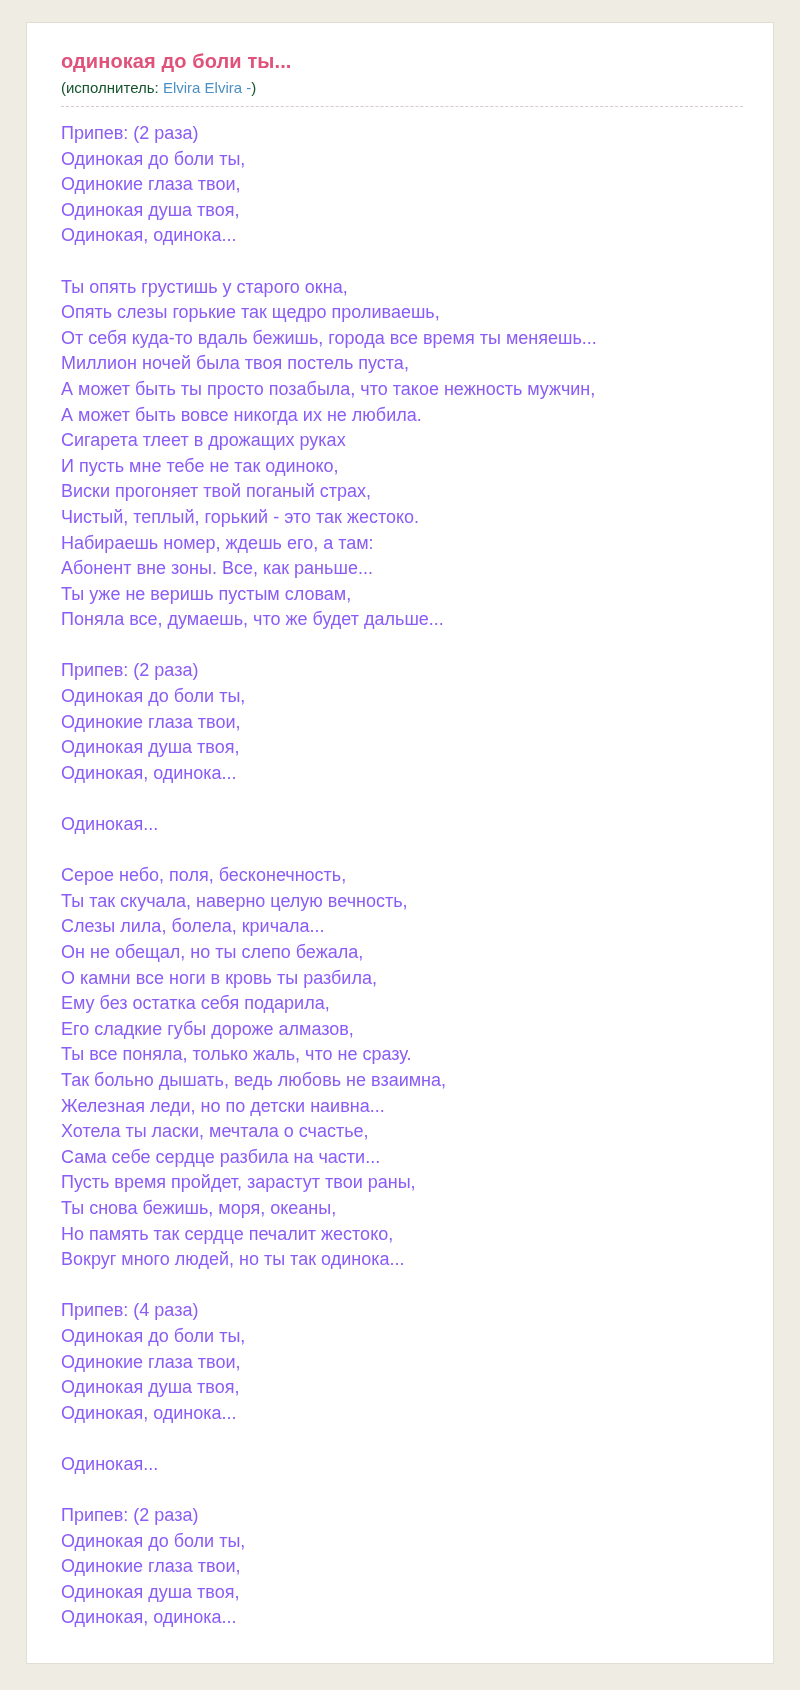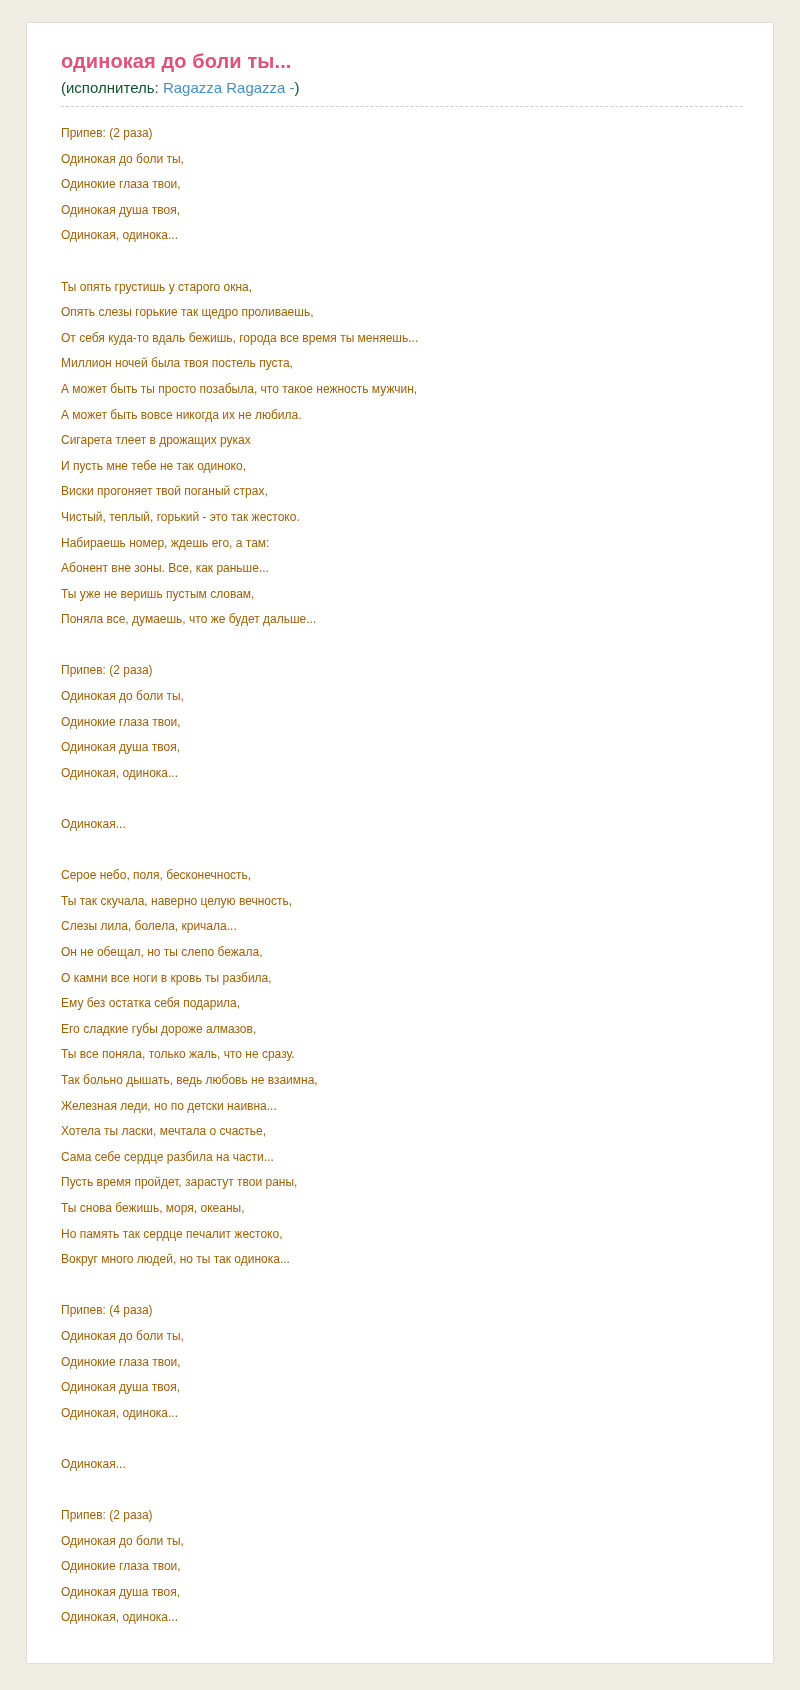--- a/index.html
+++ b/index.html
@@ -42,37 +42,37 @@
     margin-bottom: 14px;
   }
   .performer-line .label {
     color: #14532d;
   }
   .performer-link {
     color: #4b8fc4;
     text-decoration: none;
   }
   .lyrics {
-    font-size: 12px;
+    font-size: 18px;
     line-height: 25.6px;
-    color: #a16207;
+    color: #8b5cf6;
     white-space: pre-wrap;
     word-wrap: break-word;
   }
 </style>
 </head>
 <body>
 
 <div class="page">
   <div class="sheet">
 
     <h1 class="song-title">одинокая до боли ты...</h1>
 
     <div class="performer-line">
-      <span class="label">(исполнитель: </span><a class="performer-link" href="#">Ragazza Ragazza -</a><span class="label">)</span>
+      <span class="label">(исполнитель: </span><a class="performer-link" href="#">Elvira Elvira -</a><span class="label">)</span>
     </div>
 
     <div class="lyrics">Припев: (2 раза)
 Одинокая до боли ты,
 Одинокие глаза твои,
 Одинокая душа твоя,
 Одинокая, одинока...
 
 Ты опять грустишь у старого окна,
 Опять слезы горькие так щедро проливаешь,

